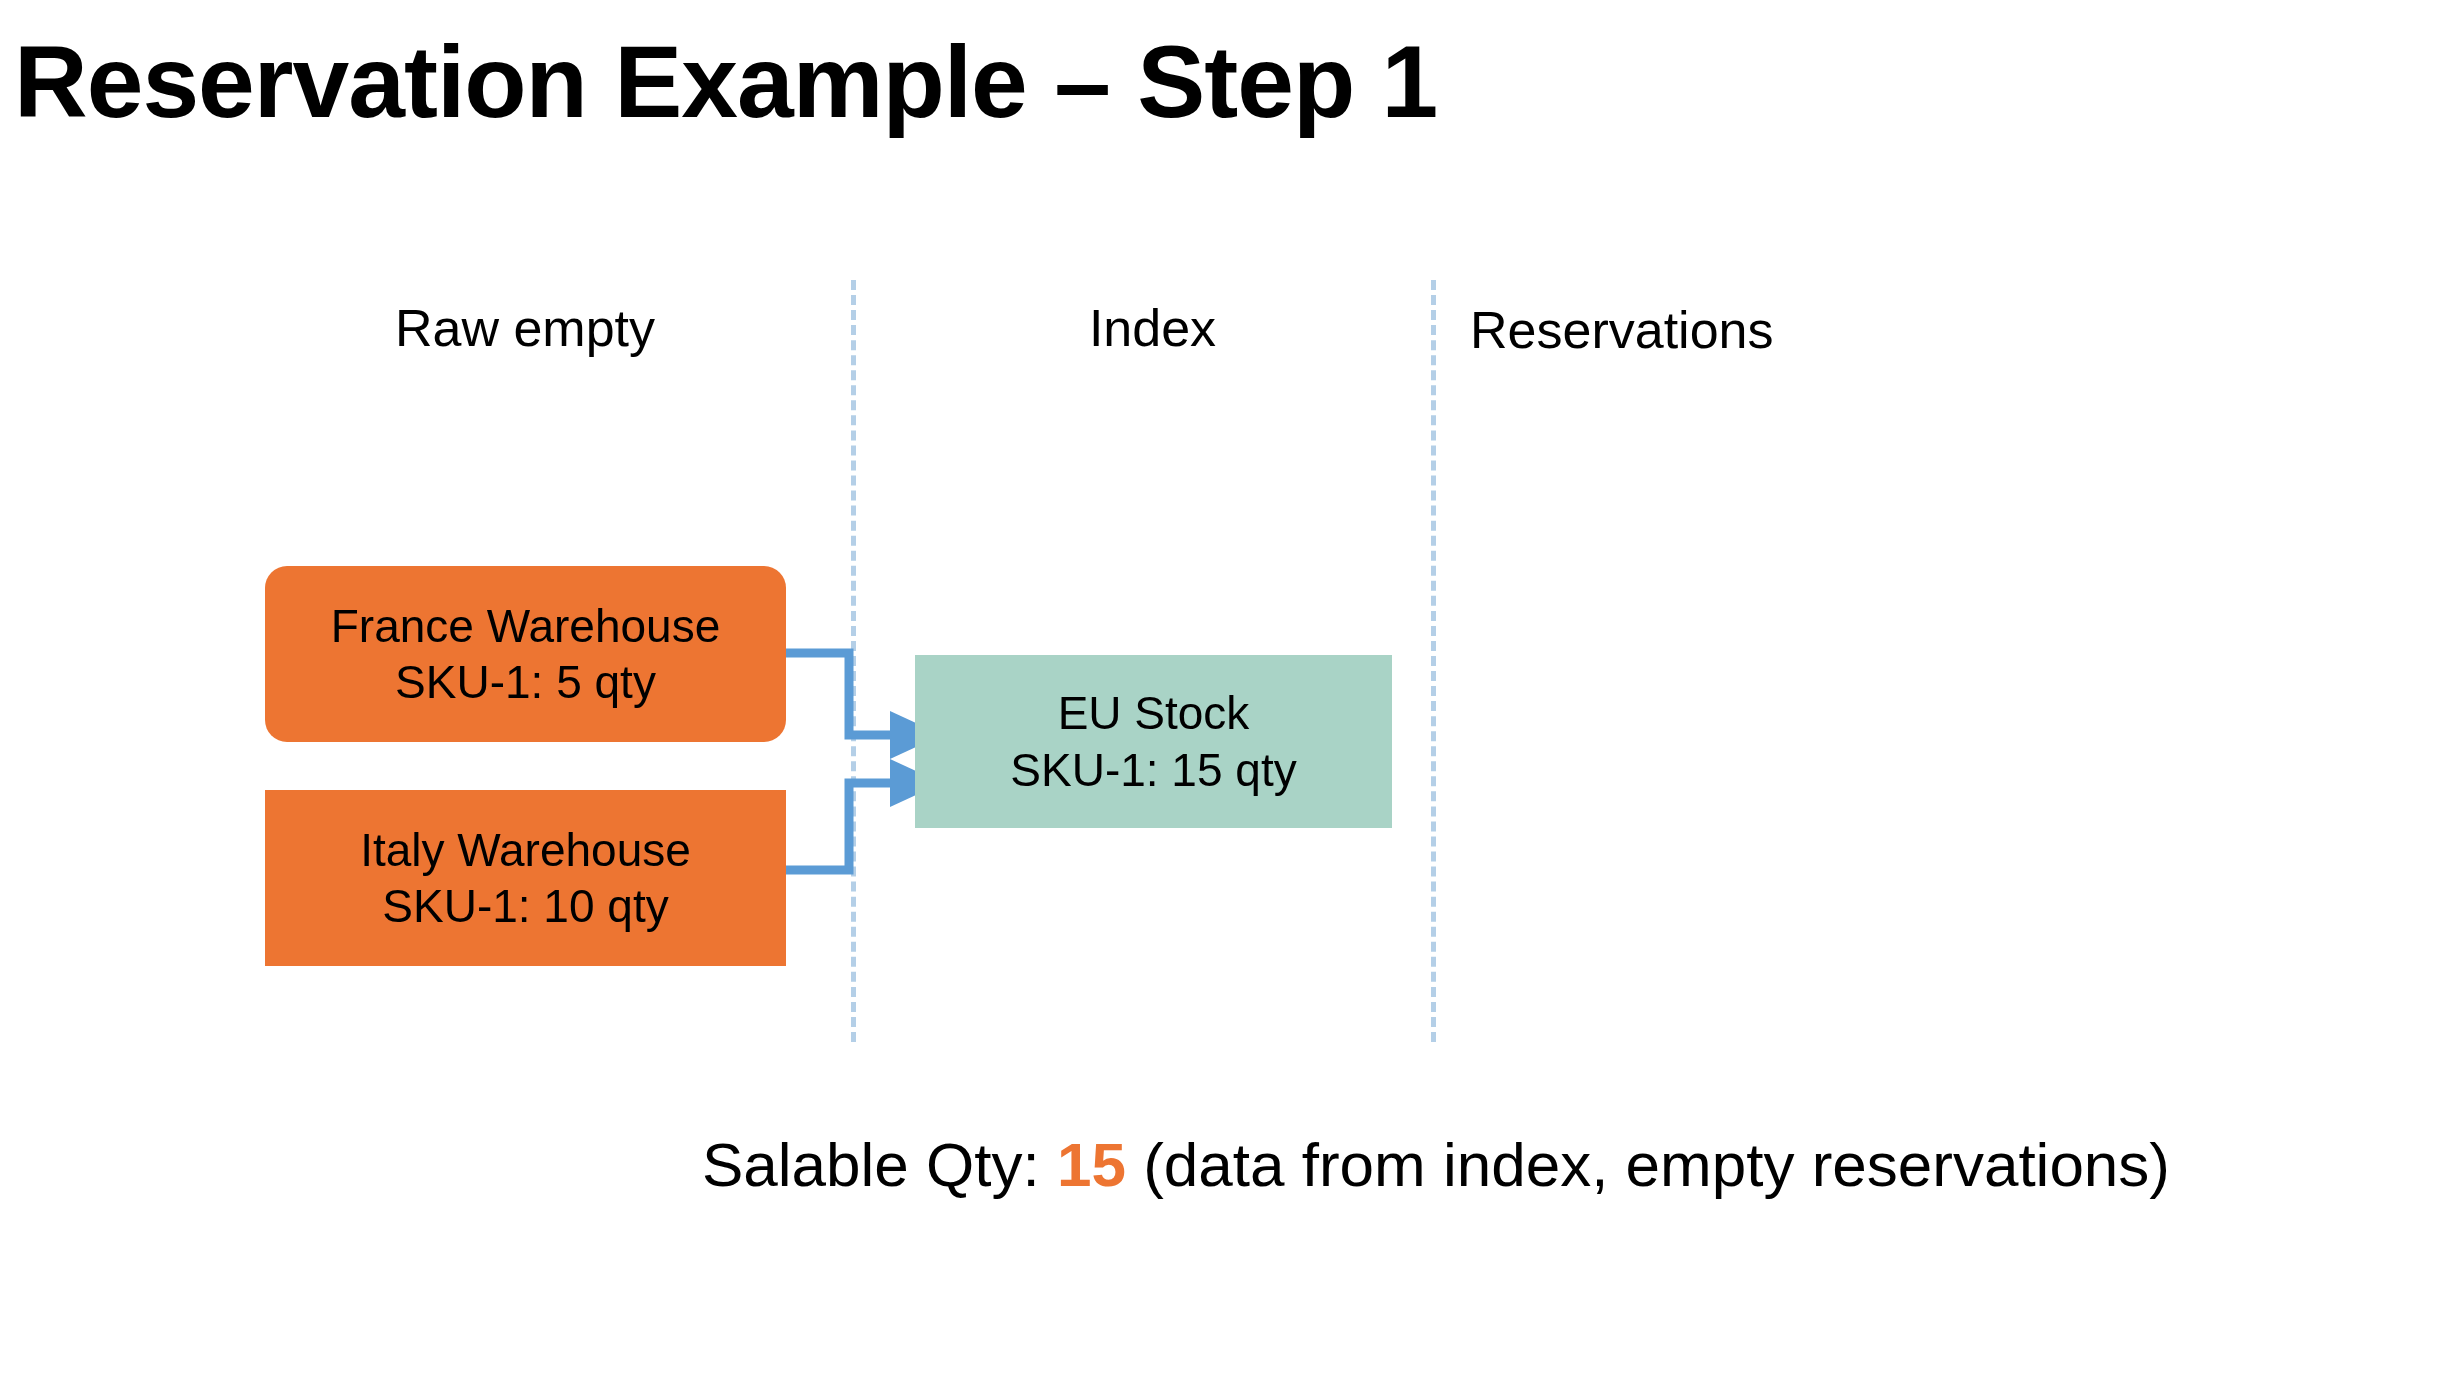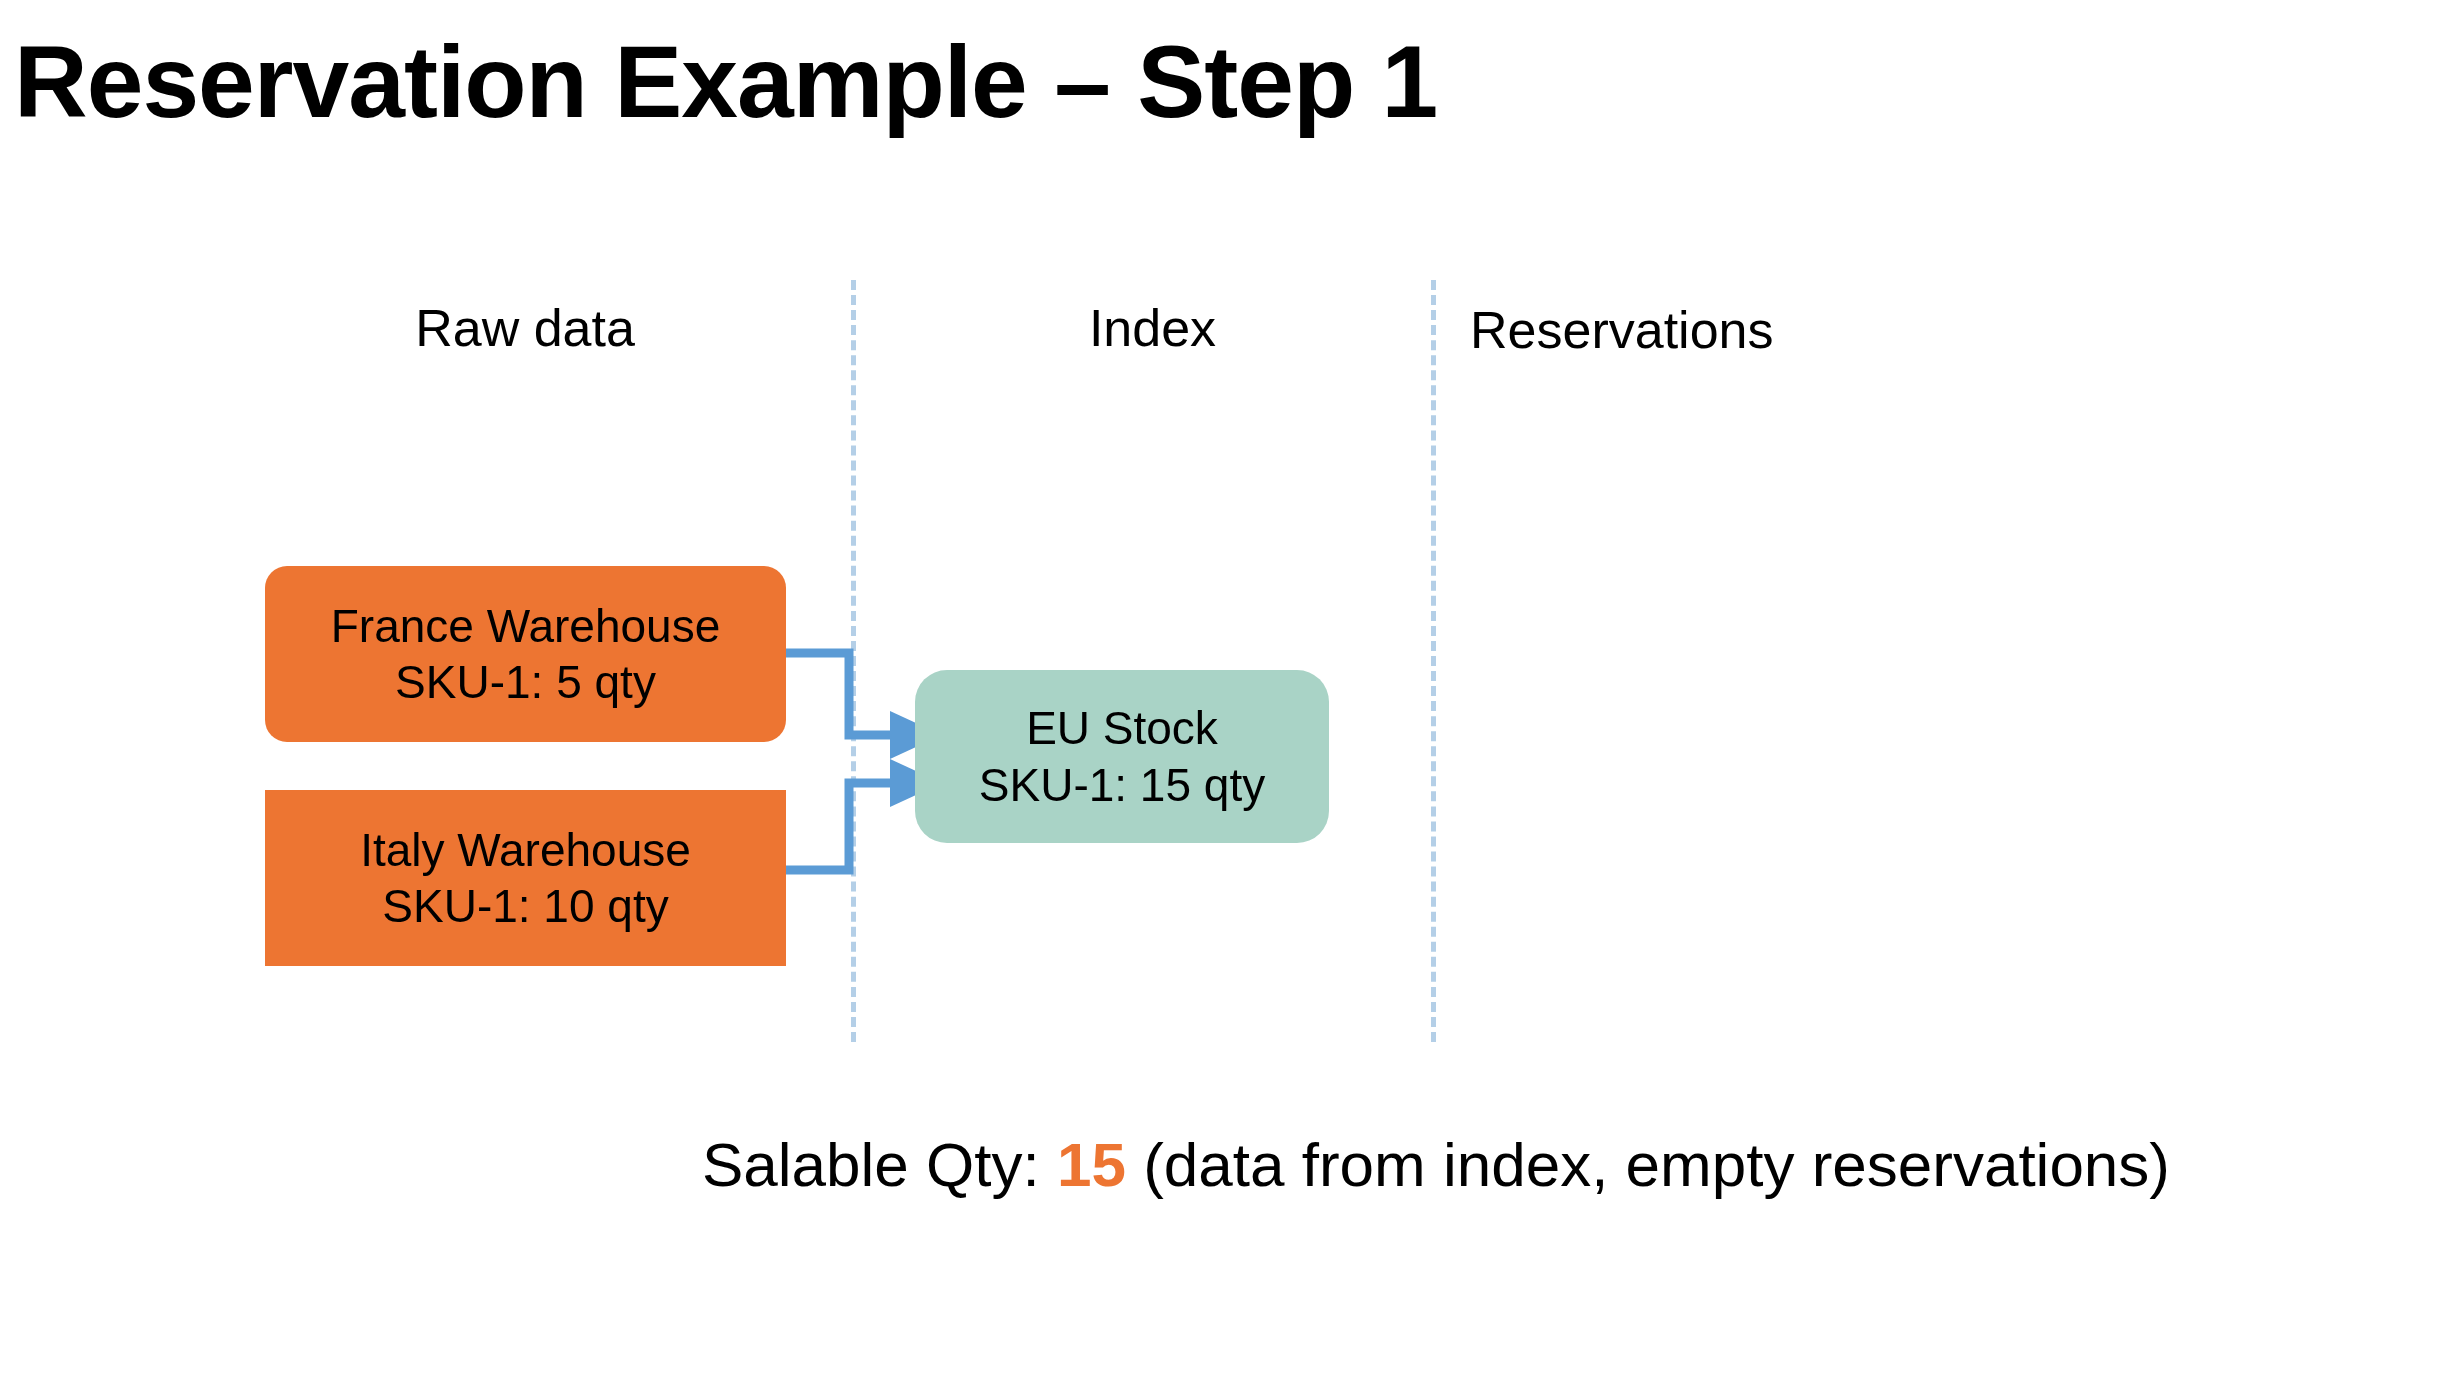--- a/index.html
+++ b/index.html
@@ -78,21 +78,21 @@
     box-sizing: border-box;
     padding: 0 8px;
   }
   .node .node-line { display: block; white-space: nowrap; }
 
   .node-raw  { background: #ED7532; }
   .node-index{ background: #A9D3C6; }
 
   #node-france { left: 265px; top: 566px; width: 521px; height: 176px; border-radius: 22px; }
   #node-italy  { left: 265px; top: 790px; width: 521px; height: 176px; }
-  #node-eu-stock { left: 915px; top: 670px; width: 414px; height: 173px; border-radius: 32px; }
+  #node-eu-stock { left: 915px; top: 655px; width: 477px; height: 173px; }
 
   
   #connectors {
     position: absolute;
     left: 0;
     top: 0;
     width: 2450px;
     height: 1380px;
     pointer-events: none;
   }
@@ -117,21 +117,21 @@
 </head>
 <body>
 
 <div id="slide-title">Reservation Example – Step 1</div>
 
 <div id="diagram">
 
   <div id="divider-1" class="divider"></div>
   <div id="divider-2" class="divider"></div>
 
-  <div id="header-raw-data" class="col-header">Raw data</div>
+  <div id="header-raw-data" class="col-header">Raw empty</div>
   <div id="header-reservations" class="col-header">Reservations</div>
   <div id="header-index" class="col-header">Index</div>
 
   <svg id="connectors" viewBox="0 0 2450 1380">
 
     <path d="M 786 653 L 849 653 L 849 735 L 895 735" fill="none" stroke="#5B9BD5" stroke-width="9"></path>
     <polygon points="890,711 942,735 890,759" fill="#5B9BD5"></polygon>
 
     <path d="M 786 870 L 849 870 L 849 783 L 895 783" fill="none" stroke="#5B9BD5" stroke-width="9"></path>
     <polygon points="890,759 942,783 890,807" fill="#5B9BD5"></polygon>

